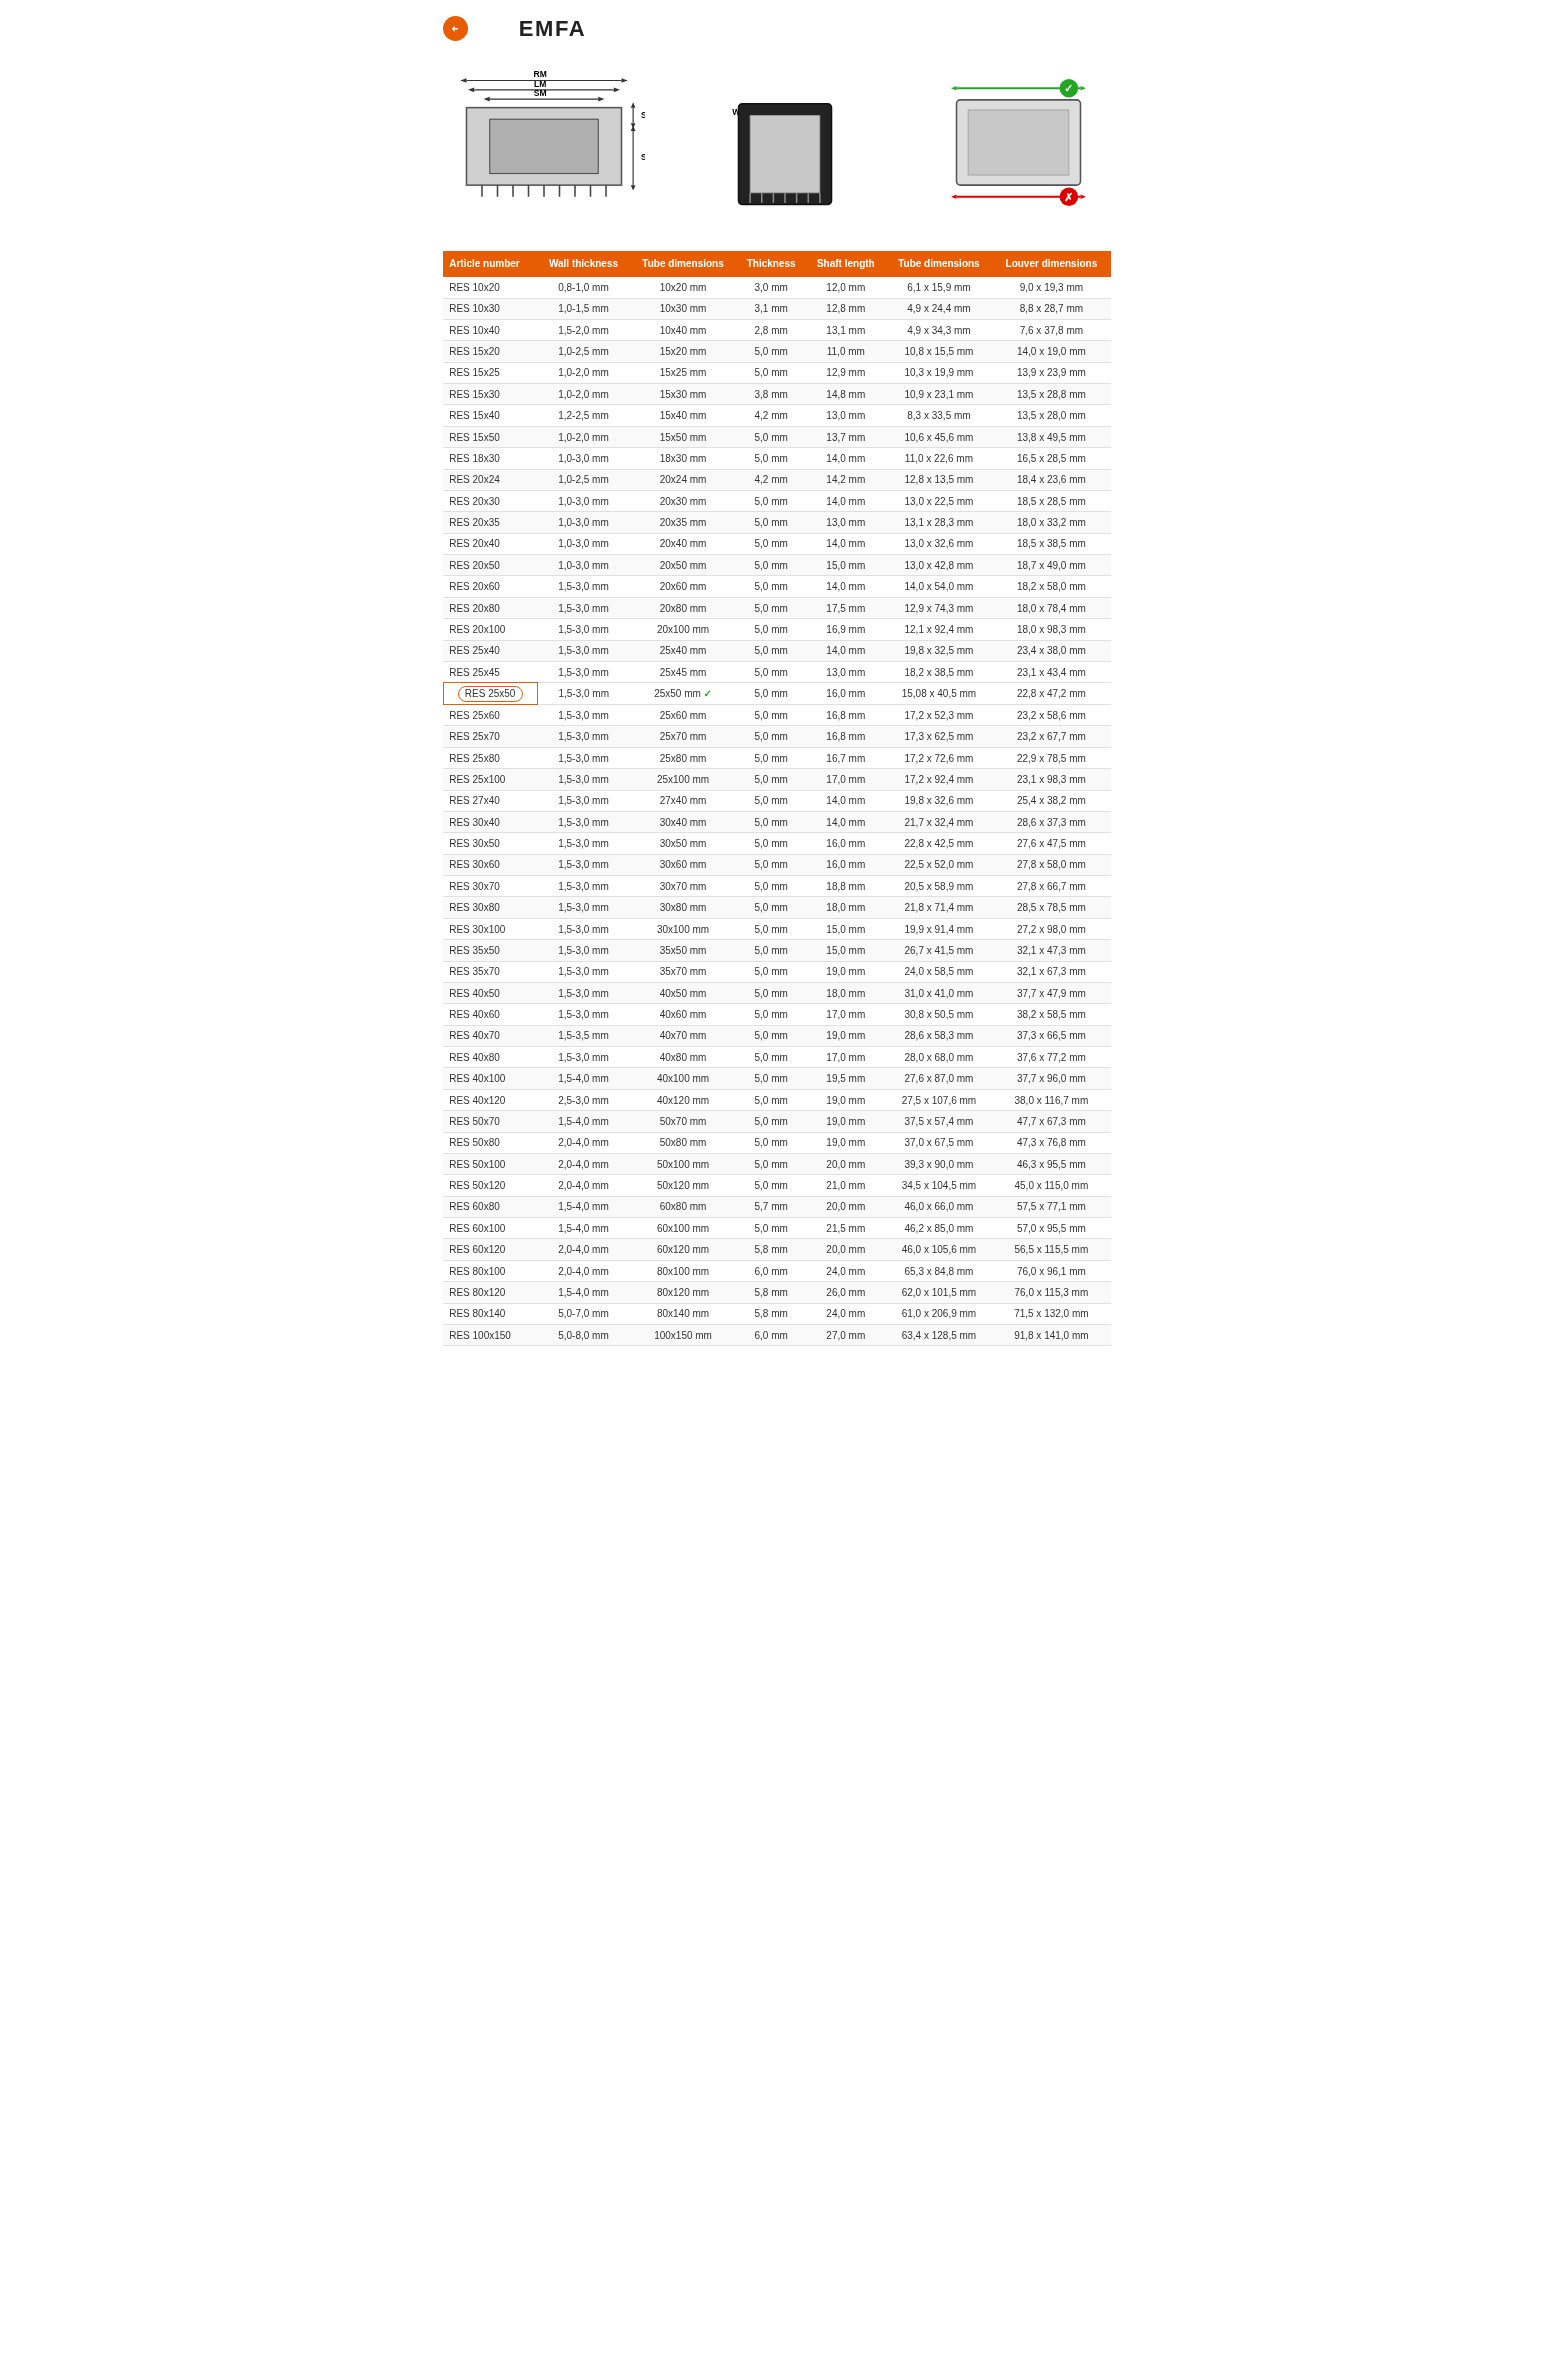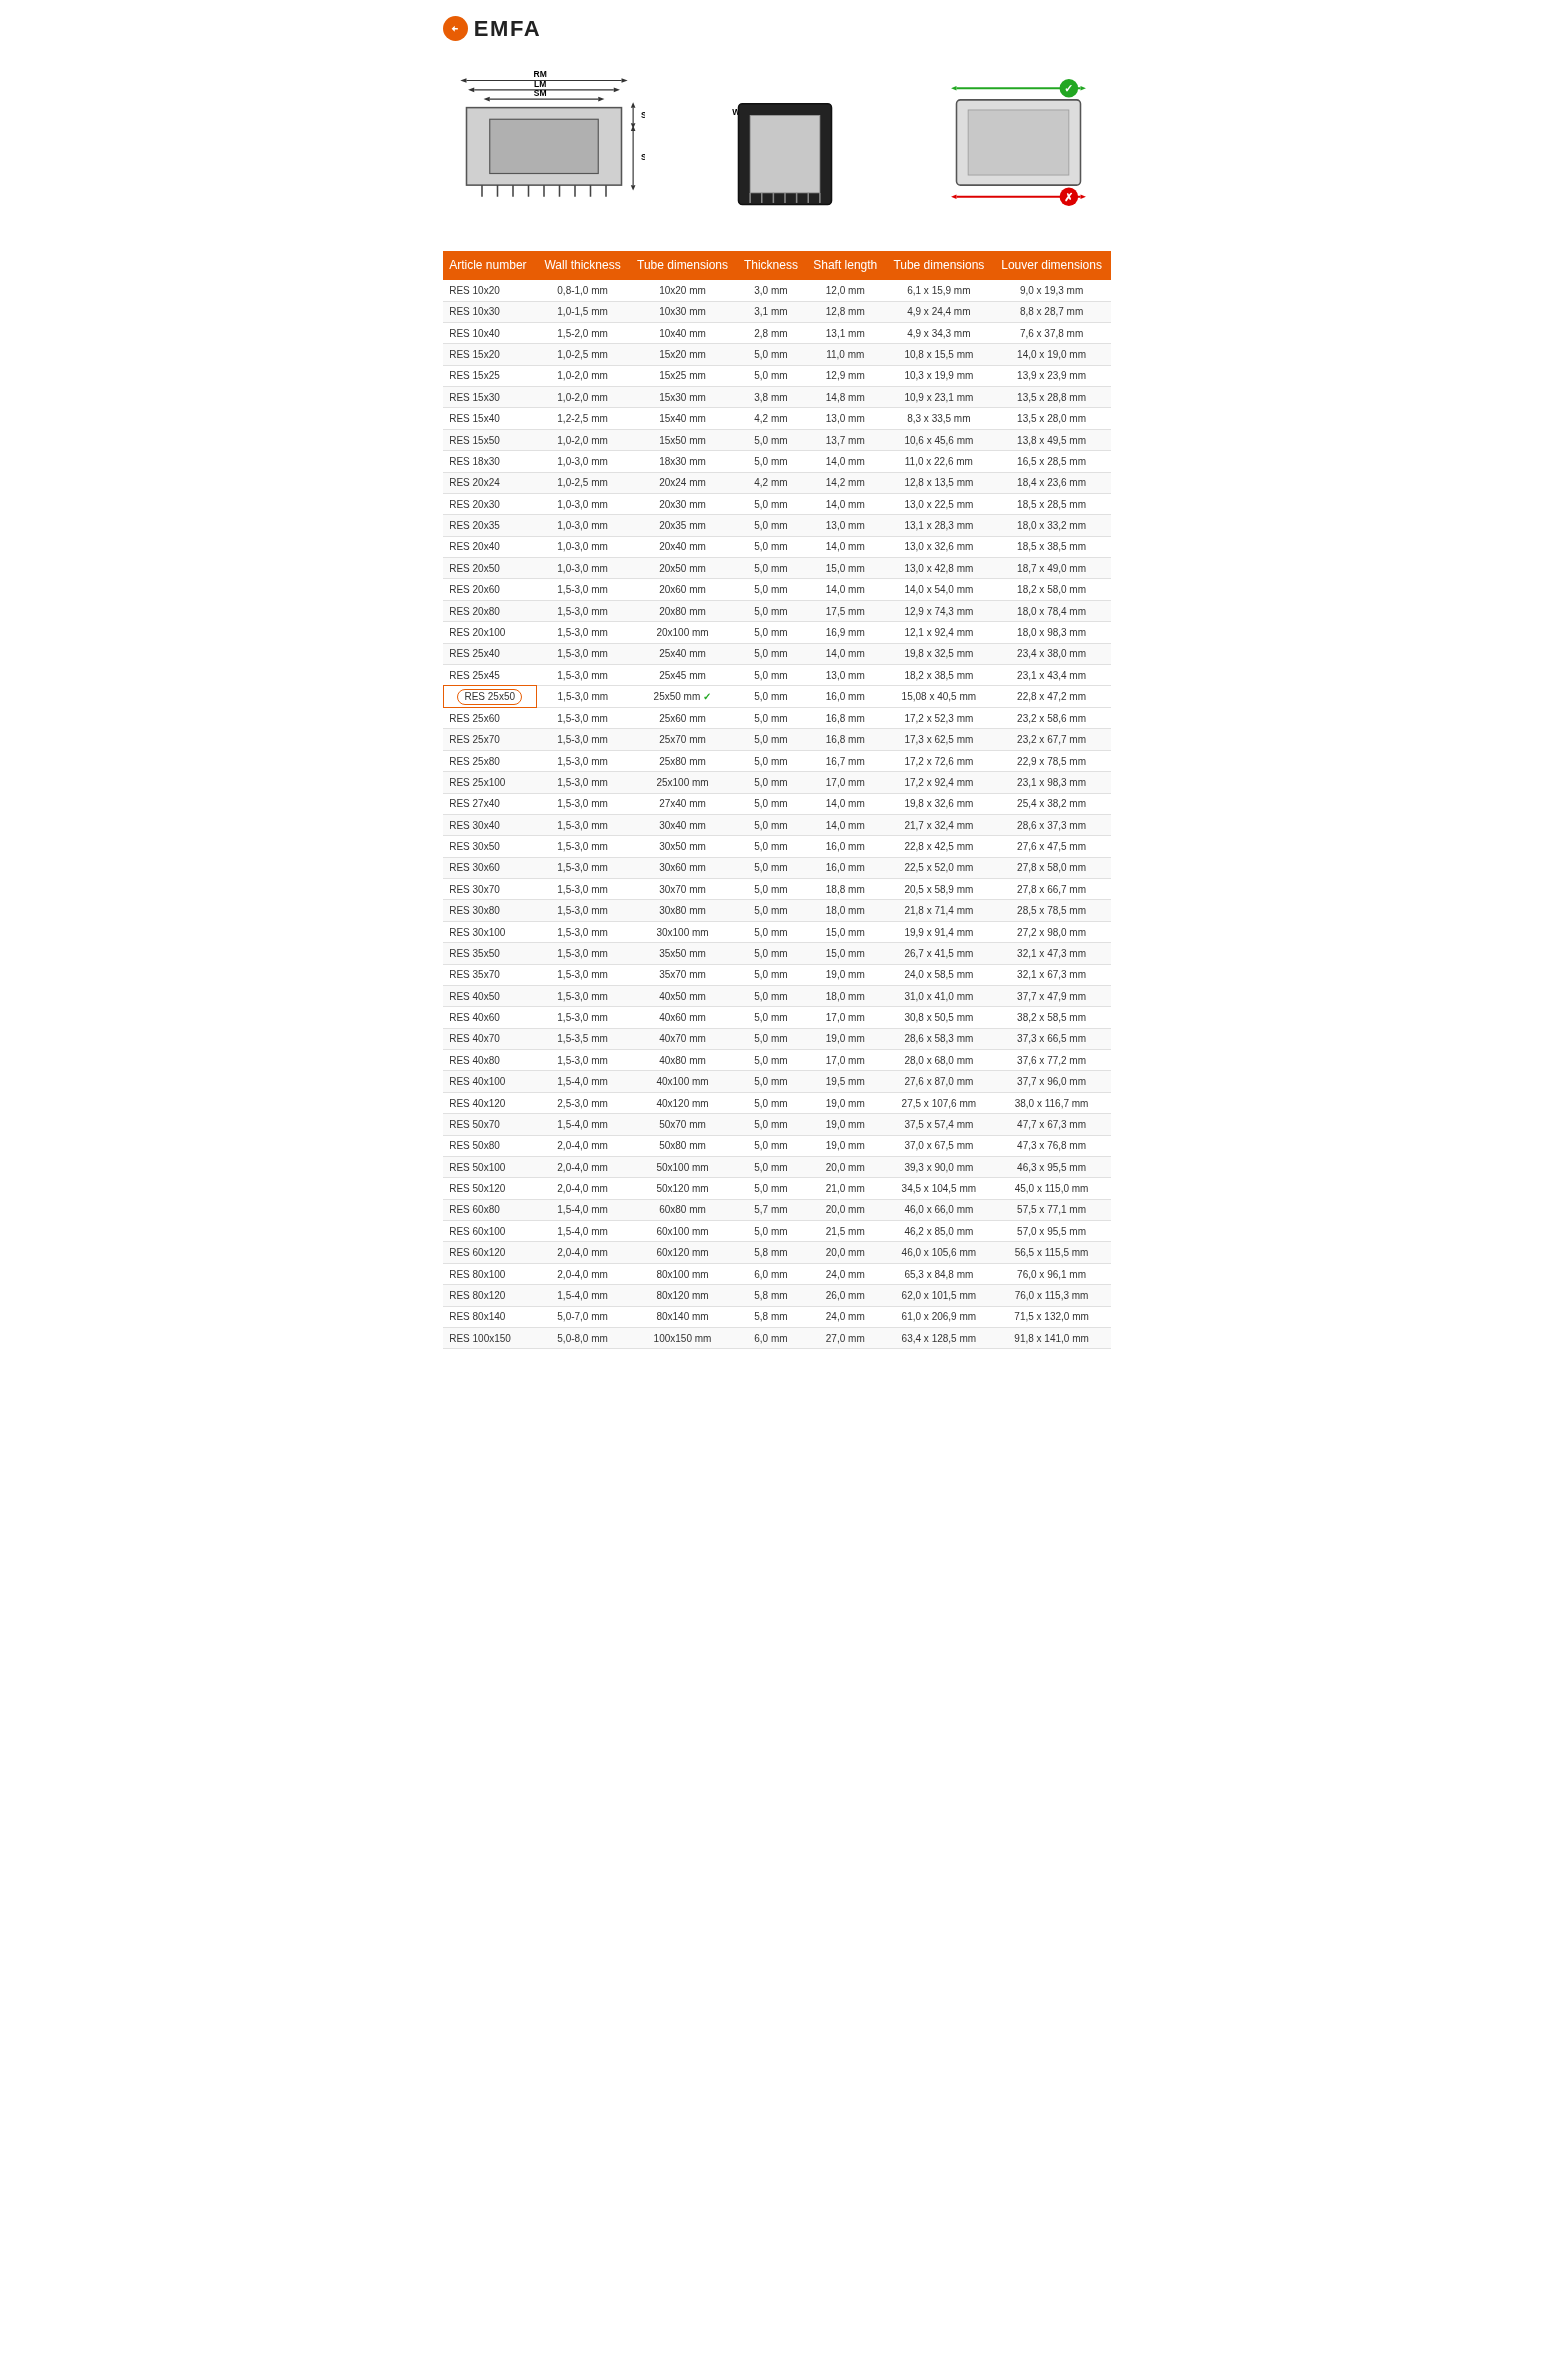--- a/index.html
+++ b/index.html
@@ -30,20 +30,21 @@
       justify-content: center;
       color: white;
       font-size: 14px;
       font-weight: bold;
     }
     .logo-text {
       font-size: 22px;
       font-weight: bold;
       color: #222;
       letter-spacing: 1.6px;
+      margin-left: 45px;
     }
     .diagrams-section {
       display: flex;
       justify-content: space-between;
       align-items: flex-end;
       margin-bottom: 23px;
       padding: 7.8px 0;
       gap: 48px;
     }
     .diagram {
@@ -61,22 +62,22 @@
       border-collapse: collapse;
       font-size: 10px;
     }
     thead tr {
       background: #e85d04;
       color: white;
     }
     thead th {
       padding: 7.8px 6.2px;
       text-align: center;
-      font-weight: normal;
-      font-size: 12px;
+      font-weight: bold;
+      font-size: 10px;
       margin-top: 35px;
     }
     thead th:first-child {
       text-align: left;
     }
     tbody tr {
       border-bottom: 0.8px solid #e0e0e0;
     }
     tbody tr:nth-child(even) {
       background: #f9f9f9;

